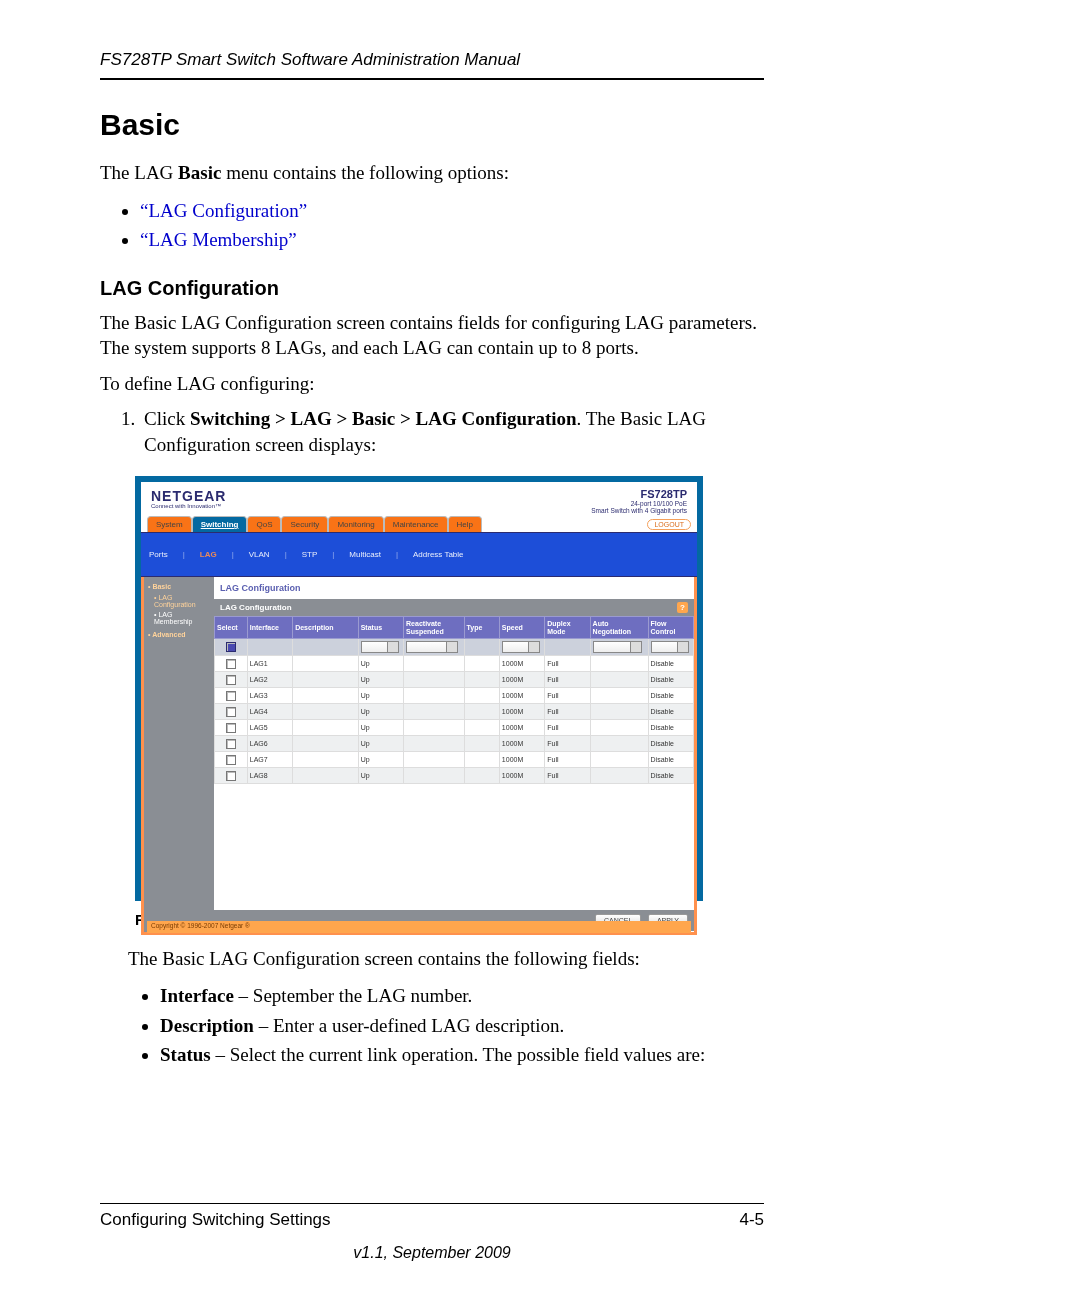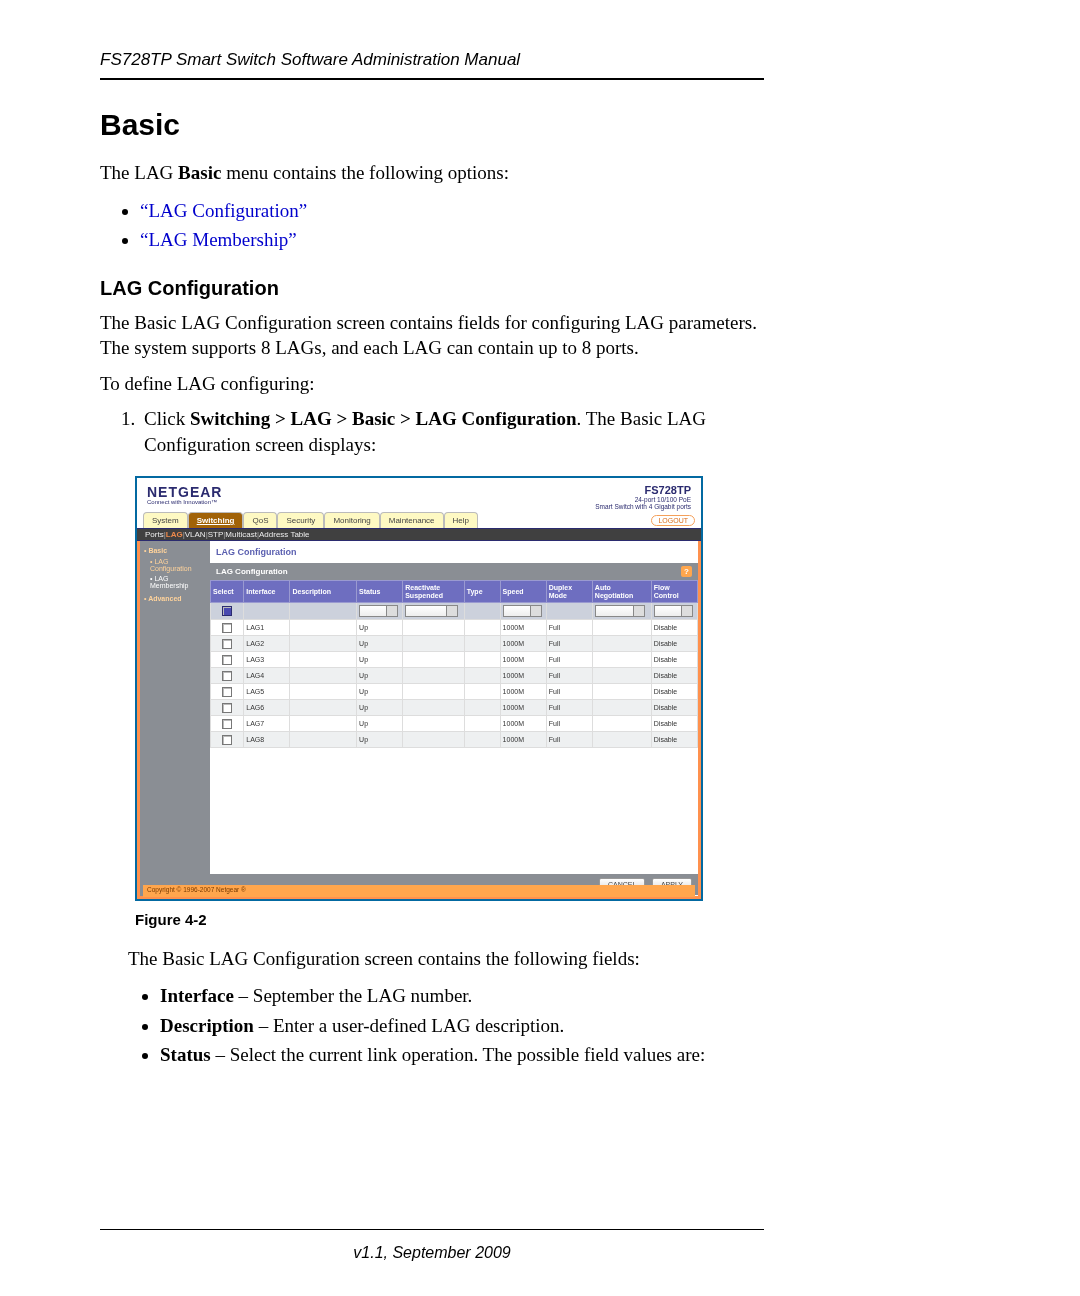--- a/index.html
+++ b/index.html
@@ -90,21 +90,21 @@
     text-align: center;
     font-style: italic;
     font-size: 16px;
     margin-top: 14px;
   }
 
   
   .shot {
     width: 568px;
     height: 425px;
-    border: 2px solid #0369a1;
+    border: 6px solid #0369a1;
     background: #fff;
     margin-left: 35px;
     font-family: Arial, Helvetica, sans-serif;
     font-size: 9px;
     color: #333;
     position: relative;
     box-sizing: border-box;
   }
   .shot-head {
     display: flex;
@@ -133,47 +133,47 @@
   .main-tabs {
     display: flex;
     align-items: flex-end;
     padding: 0 6px;
     gap: 0;
   }
   .main-tabs .tab {
     border: 1px solid #bbb;
     border-bottom: none;
     border-radius: 4px 4px 0 0;
-    background: #fef9c3;
+    background: #f97316;
     padding: 3px 8px;
     font-size: 8px;
     color: #444;
   }
   .main-tabs .tab.active {
-    background: #a16207;
+    background: #0369a1;
     color: #fff;
     font-weight: bold;
     text-decoration: underline;
   }
   .logout {
     margin-left: auto;
     border: 1px solid #f5a05a;
     border-radius: 6px;
     color: #d96b1a;
     padding: 1px 6px;
     font-size: 7px;
     align-self: center;
   }
   .sub-tabs {
-    background: #404040;
+    background: #1d4ed8;
     color: #fff;
     font-size: 8px;
-    padding: 1px 8px;
+    padding: 17px 8px;
     display: flex;
-    gap: 0;
+    gap: 15px;
     border-top: 1px solid #2b2b6f;
     border-bottom: 1px solid #2b2b6f;
   }
   .sub-tabs span { opacity: 0.9; }
   .sub-tabs span.sep { opacity: 0.5; }
   .sub-tabs span.active { color: #ff914d; font-weight: bold; }
   .panel {
     border: 3px solid #ff914d;
     border-top: none;
     height: 358px;
@@ -556,16 +556,20 @@
   <p class="body-text" style="margin-left:28px">The Basic LAG Configuration screen contains the following fields:</p>
 
   <ul class="fields">
     <li><b>Interface</b><span> – September the LAG number.</span></li>
     <li><b>Description</b><span> – Enter a user-defined LAG description.</span></li>
     <li><b>Status</b><span> – Select the current link operation. The possible field values are:</span></li>
   </ul>
 
   <div class="footer">
     <div class="rule-bottom"></div>
+    <div class="footer-line">
+      <span>Configuring Switching Settings</span>
+      <span>4-5</span>
+    </div>
     <div class="footer-ver">v1.1, September 2009</div>
   </div>
 
 </div>
 
 </body></html>

